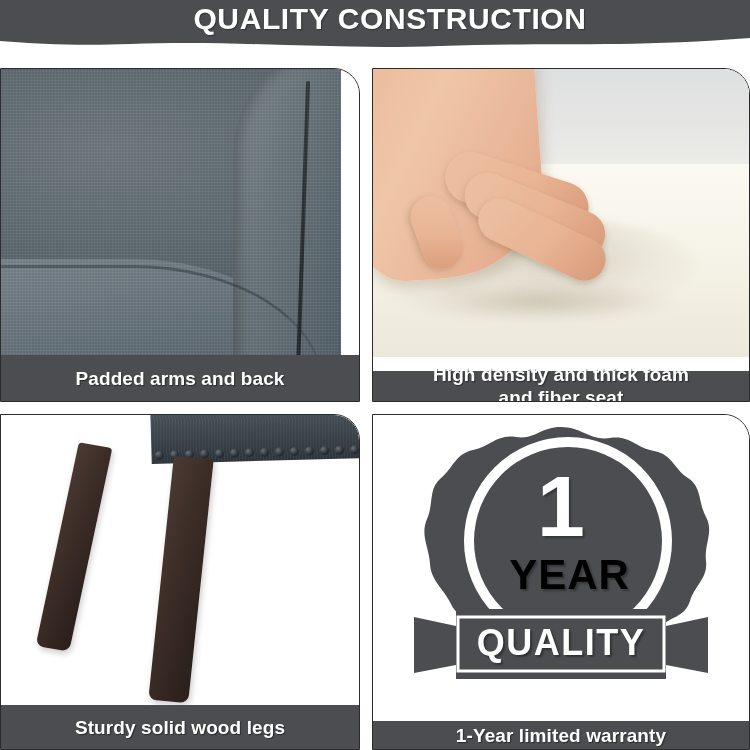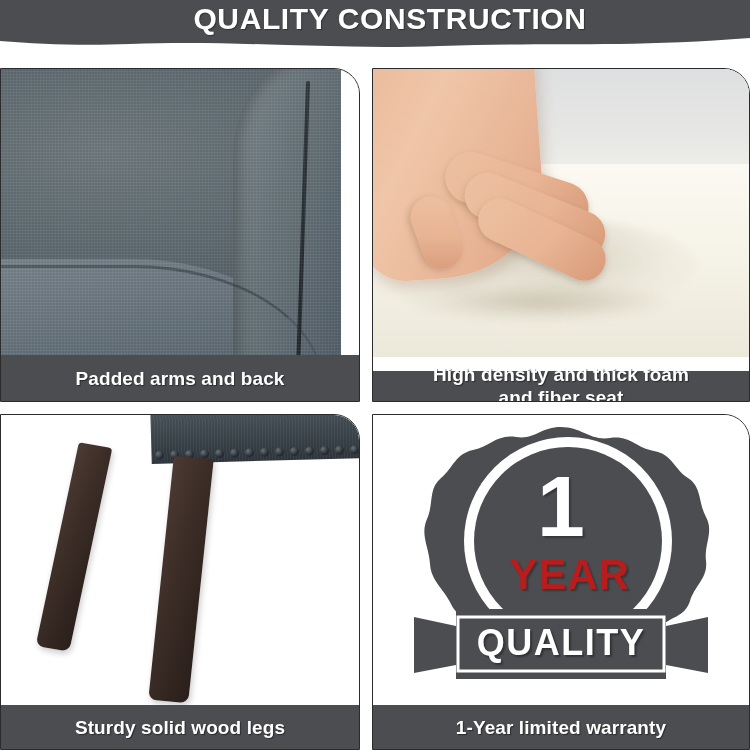--- a/index.html
+++ b/index.html
@@ -93,21 +93,21 @@
   #panel-arms .panel-media { height: 288px; }
   #panel-arms .caption-bar { height: 46px; }
 
   #panel-foam .panel-media { height: 288px; }
   #panel-foam .caption-bar { height: 30px; }
 
   #panel-legs .panel-media { height: 290px; }
   #panel-legs .caption-bar { height: 44px; }
 
   #panel-warr .panel-media { height: 290px; }
-  #panel-warr .caption-bar { height: 44px; }
+  #panel-warr .caption-bar { height: 28px; }
 
   
   .uph-scene {
     position: absolute;
     inset: 0;
     background: #ffffff;
   }
   .uph-back {
     position: absolute;
     left: -20px;
@@ -316,21 +316,21 @@
     font-weight: bold;
     line-height: 86px;
     font-family: "Liberation Sans", sans-serif;
     text-shadow: 2px 2px 2px rgba(0,0,0,0.3);
   }
   .seal-text-2 {
     position: absolute;
     left: 17px; right: 0;
     top: 132px;
     text-align: center;
-    color: #b91c1c;
+    color: #000000;
     font-size: 42px;
     font-weight: bold;
     letter-spacing: 1px;
     line-height: 44px;
     font-family: "Liberation Sans", sans-serif;
     text-shadow: 2px 2px 2px rgba(0,0,0,0.3);
   }
   .ribbon-text {
     position: absolute;
     left: 0; right: 0;

